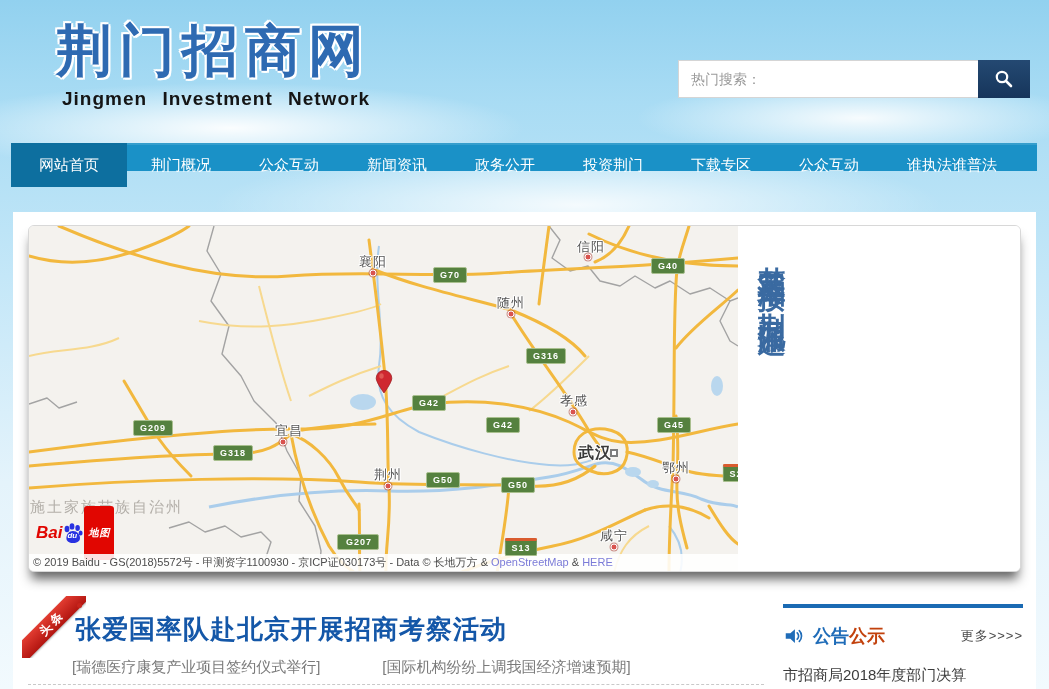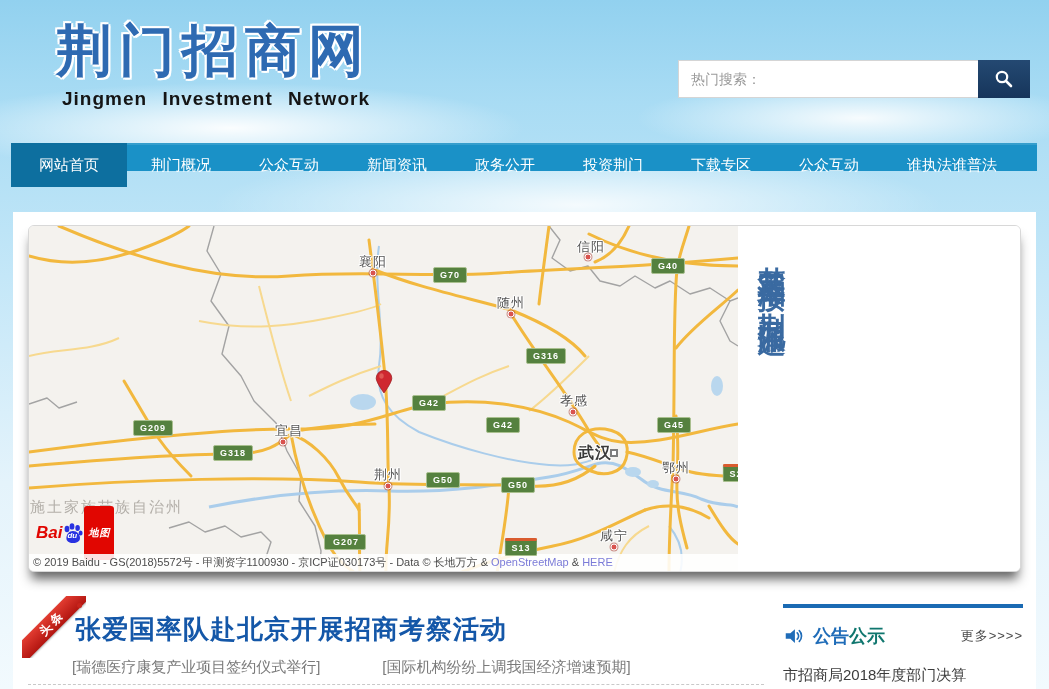--- a/index.html
+++ b/index.html
@@ -123,21 +123,21 @@
     color:#1457a8; letter-spacing:1px; cursor:pointer; white-space:nowrap;
   }
   .news-links { position:absolute; left:44px; top:63px; display:flex; }
   .news-links .nlink { font-size:15px; color:#7a7a7a; cursor:pointer; white-space:nowrap; }
   .news-links .nlink + .nlink { margin-left:62px; }
   
   .ann-panel { position:absolute; left:770px; top:392px; width:240px; border-top:4px solid #1a6ab3; }
   .ann-header { display:flex; align-items:center; margin-top:16px; }
   .ann-title { font-size:18px; font-weight:bold; margin-left:8px; }
   .ann-title .hl { color:#1f6cb8; }
-  .ann-title .rest { color:#0f766e; }
+  .ann-title .rest { color:#c2410c; }
   .ann-more { margin-left:auto; font-size:13px; color:#4a4a4a; cursor:pointer; letter-spacing:1px; }
   .ann-list { margin-top:16px; }
   .ann-item { font-size:15px; color:#3c3c3c; cursor:pointer; line-height:22px; white-space:nowrap; }
 </style>
 </head>
 <body>
 
 <div id="page">
 
   <div class="site-title">荆门招商网</div>
@@ -272,21 +272,21 @@
           <div class="badge" style="left: 124px; top: 202px;">G209</div>
           <div class="badge" style="left: 204px; top: 227px;">G318</div>
           <div class="badge" style="left: 421px; top: 49px;">G70</div>
           <div class="badge" style="left: 639px; top: 40px;">G40</div>
           <div class="badge" style="left: 517px; top: 130px;">G316</div>
           <div class="badge" style="left: 400px; top: 177px;">G42</div>
           <div class="badge" style="left: 474px; top: 199px;">G42</div>
           <div class="badge" style="left: 645px; top: 199px;">G45</div>
           <div class="badge" style="left: 414px; top: 254px;">G50</div>
           <div class="badge" style="left: 489px; top: 259px;">G50</div>
-          <div class="badge" style="left: 316px; top: 316px; padding-left: 8px;">G207</div>
+          <div class="badge" style="left: 329px; top: 316px; padding-left: 8px;">G207</div>
           <div class="badge s-badge" style="left: 492px; top: 321px;">S13</div>
           <div class="badge s-badge" style="left: 707px; top: 247px;">S2</div>
           <div class="map-pin" style="left: 355px; top: 172px;"><svg width="18" height="24" viewBox="0 0 18 24">
               <path d="M9,23 C9,23 1.2,12.5 1.2,8.2 A7.8,7.8 0 1 1 16.8,8.2 C16.8,12.5 9,23 9,23 Z" fill="#cf2830" stroke="#9e1b20" stroke-width="0.8"></path>
               <ellipse cx="6.5" cy="6" rx="2.2" ry="2.8" fill="#e4635c" opacity="0.8"></ellipse>
             </svg></div>
         </div>
 
       <div class="map-panel">
         <div class="slogan">

